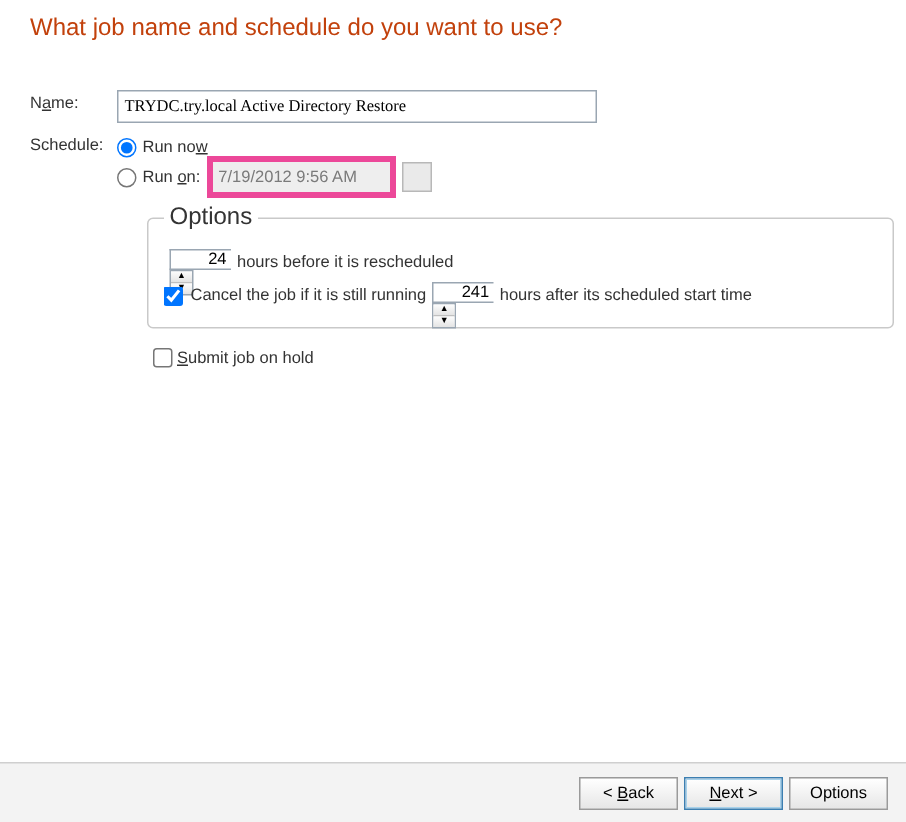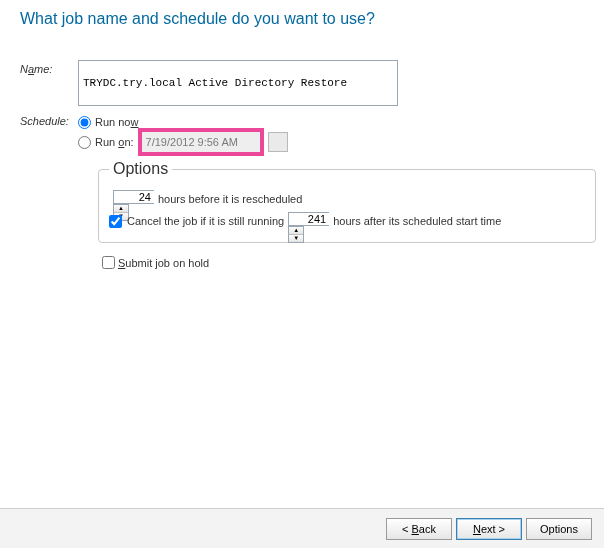--- a/index.html
+++ b/index.html
@@ -17,50 +17,49 @@
   .page {
     position: relative;
     width: 604px;
     height: 548px;
   }
   .heading {
     position: absolute;
     left: 20px;
     top: 10px;
     font-size: 16px;
-    color: #0369a1;
+    color: #c2410c;
   }
   .form-area {
     position: absolute;
     left: 20px;
     top: 60px;
     width: 560px;
   }
   .row {
     display: flex;
     align-items: flex-start;
     margin-bottom: 6px;
   }
   .label-col {
     width: 58px;
     text-align: left;
     padding-top: 3px;
     color: #333;
-    font-style: italic;
   }
   .label-col .u { text-decoration: underline; }
   .field-col {
     flex: 1;
   }
   input[type="text"].name-input {
     width: 310px;
     height: 18px;
     border: 1px solid #9aa6b2;
-    padding: 13px 4px;
-    font-family: Liberation Mono, monospace;
+    padding: 1px 4px;
+    font-family: Liberation Serif, serif;
     font-size: 11px;
   }
   .radio-line {
     display: flex;
     align-items: center;
     height: 20px;
   }
   .radio-line input[type="radio"] {
     margin: 0 4px 0 0;
   }

